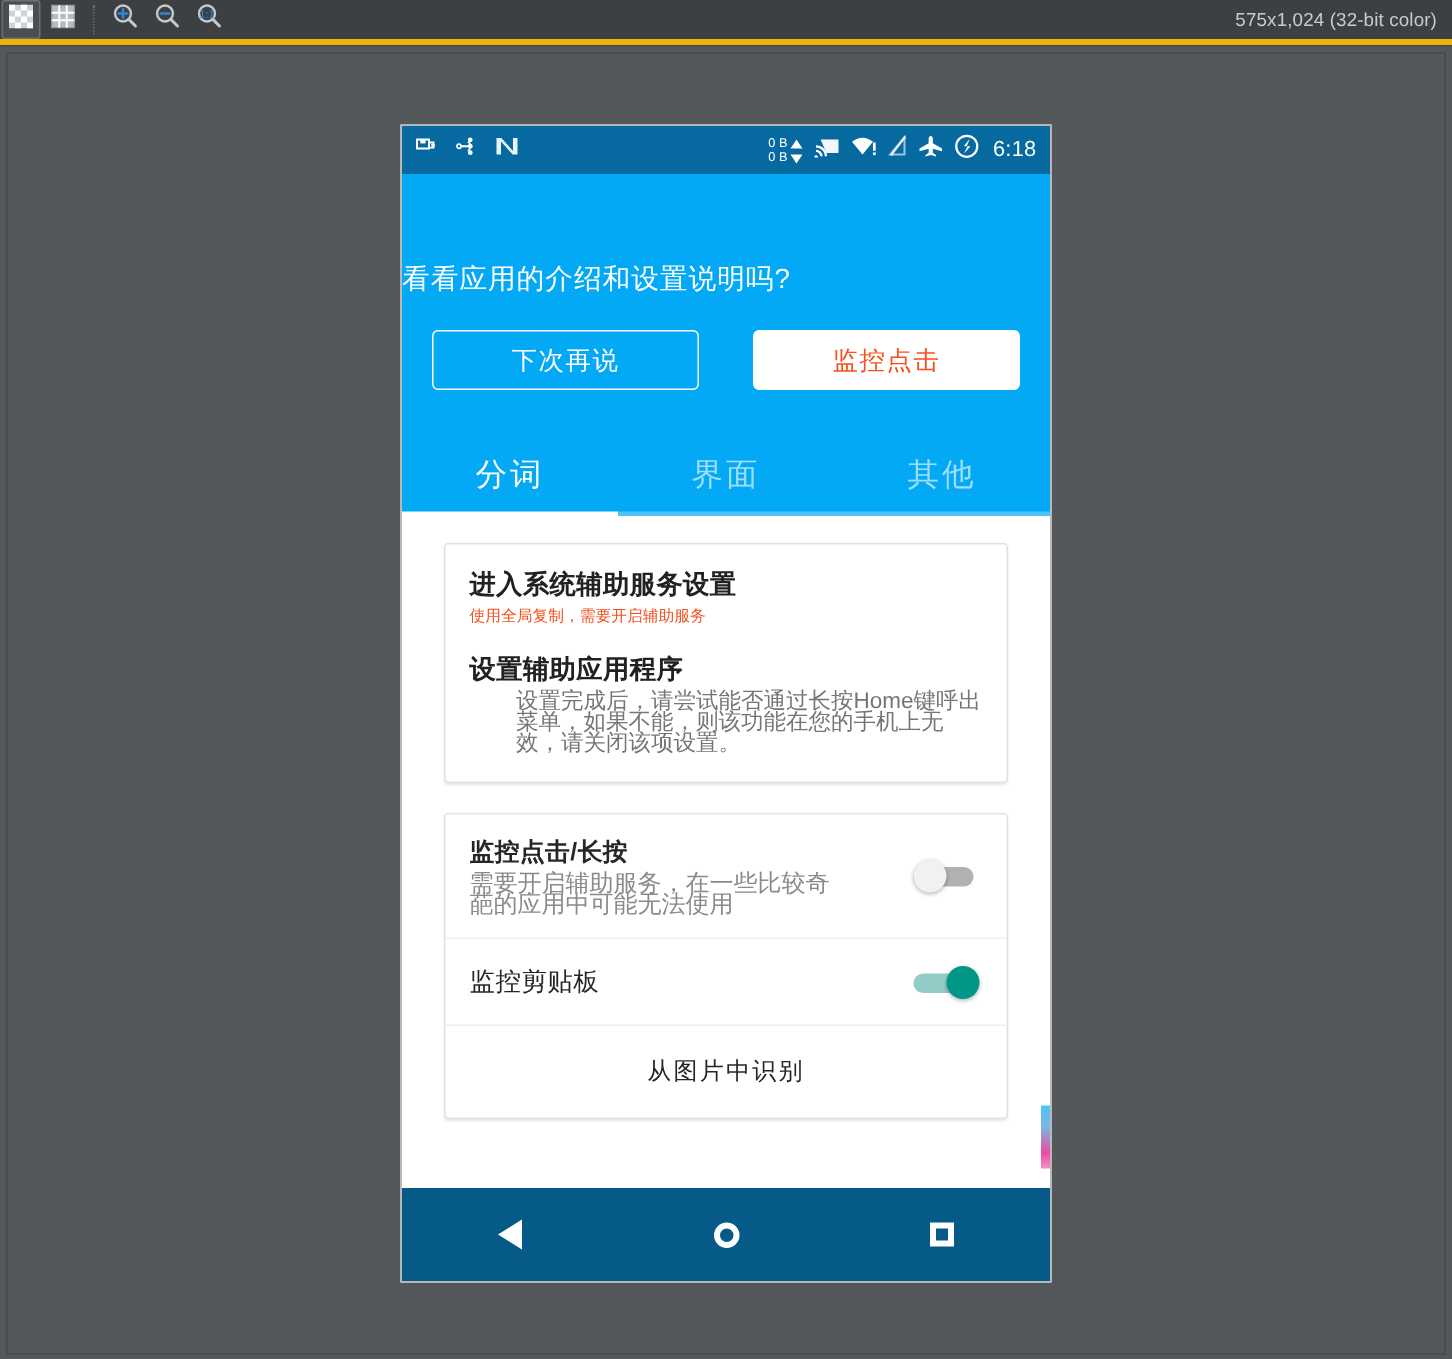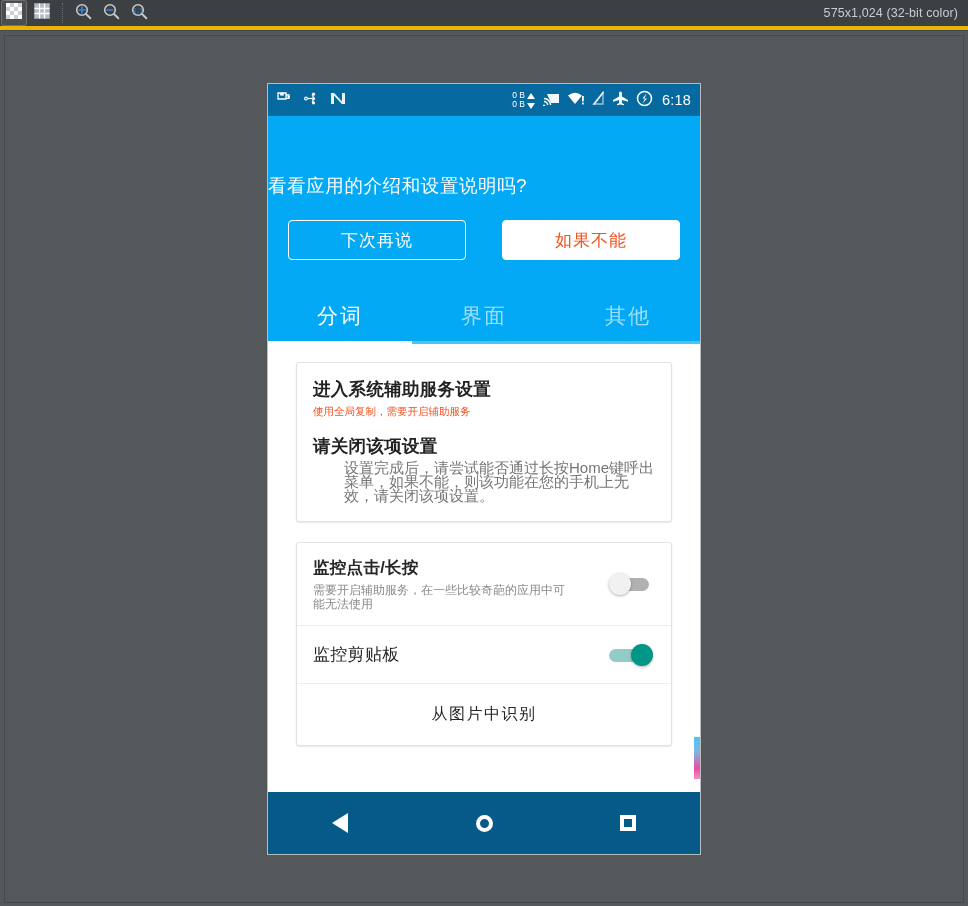--- a/index.html
+++ b/index.html
@@ -185,21 +185,21 @@
     position: relative;
     padding: 14px 16px;
     border-bottom: 1px solid #eeeeee;
     min-height: 58px;
     display: flex; flex-direction: column; justify-content: center;
   }
   .row:last-child { border-bottom: none; }
   .row-title { font-size: 17px; color: #262626; letter-spacing: .3px; }
   .row-title.bold { font-weight: bold; font-size: 16.5px; }
   .row-sub {
-    font-size: 12px; color: #8a8a8a; margin-top: 4px; line-height: 14px;
+    font-size: 16px; color: #8a8a8a; margin-top: 4px; line-height: 14px;
     max-width: 255px;
   }
   .switch {
     position: absolute; right: 18px; top: 50%;
     transform: translateY(-50%);
     width: 44px; height: 16px;
   }
   .switch .track {
     position: absolute; left: 0; top: 2px;
     width: 40px; height: 13px; border-radius: 7px;
@@ -415,41 +415,41 @@
           </span>
 
           <span id="sb-clock">6:18</span>
         </div>
       </div>
 
       <div id="header">
         <div id="promo-text">看看应用的介绍和设置说明吗?</div>
         <div id="promo-buttons">
           <div class="promo-btn" id="btn-later">下次再说</div>
-          <div class="promo-btn" id="btn-now">如果不能</div>
+          <div class="promo-btn" id="btn-now">监控点击</div>
         </div>
 
         <div id="tabs">
           <div class="tab selected">分词</div>
           <div class="tab">界面</div>
           <div class="tab">其他</div>
           <div id="tab-trackline"></div>
           <div id="tab-underline"></div>
         </div>
       </div>
 
       <div id="body">
 
         <div class="card" id="card-1">
           <div>
             <div class="c1-title">进入系统辅助服务设置</div>
             <div class="c1-sub-orange">使用全局复制，需要开启辅助服务</div>
           </div>
           <div class="c1-block-2">
-            <div class="c1-title">请关闭该项设置</div>
+            <div class="c1-title">设置辅助应用程序</div>
             <div class="c1-sub-gray">设置完成后，请尝试能否通过长按Home键呼出菜单，如果不能，则该功能在您的手机上无效，请关闭该项设置。</div>
           </div>
         </div>
 
         <div class="card" id="card-2">
 
 
           <div class="row">
             <div class="row-title bold">监控点击/长按</div>
             <div class="row-sub">需要开启辅助服务，在一些比较奇葩的应用中可能无法使用</div>

